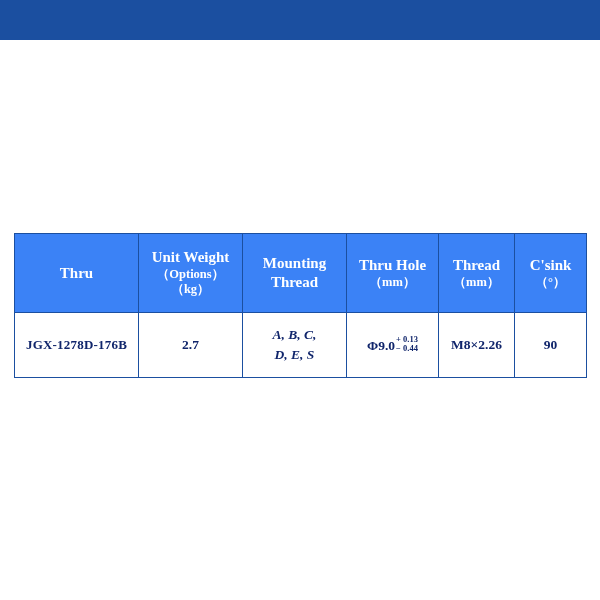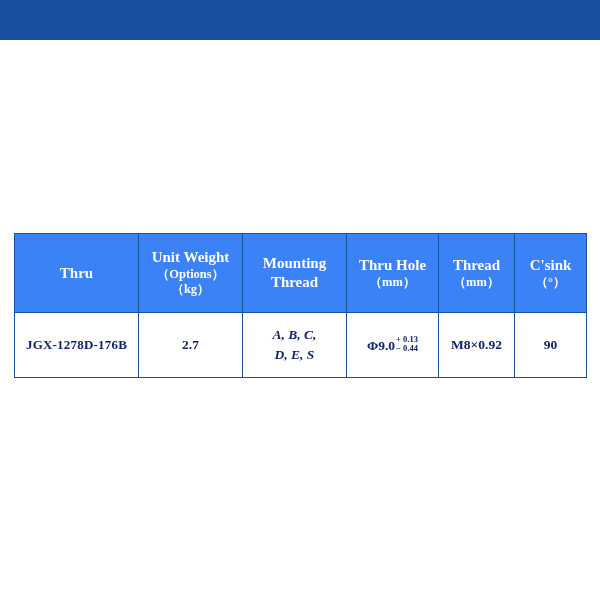--- a/index.html
+++ b/index.html
@@ -144,20 +144,20 @@
         <tr>
           <td class="model">JGX-1278D-176B</td>
           <td>2.7</td>
           <td>
             <span class="l1">A, B, C,</span>
             <span class="l2">D, E, S</span>
           </td>
           <td>
             <span>Φ9.0</span><span class="frac"><span class="up">+ 0.13</span><span class="dn">− 0.44</span></span>
           </td>
-          <td>M8×0.92</td>
+          <td>M8×2.26</td>
           <td>90</td>
         </tr>
       </tbody>
     </table>
   </div>
 
 </div>
 
 </body></html>

